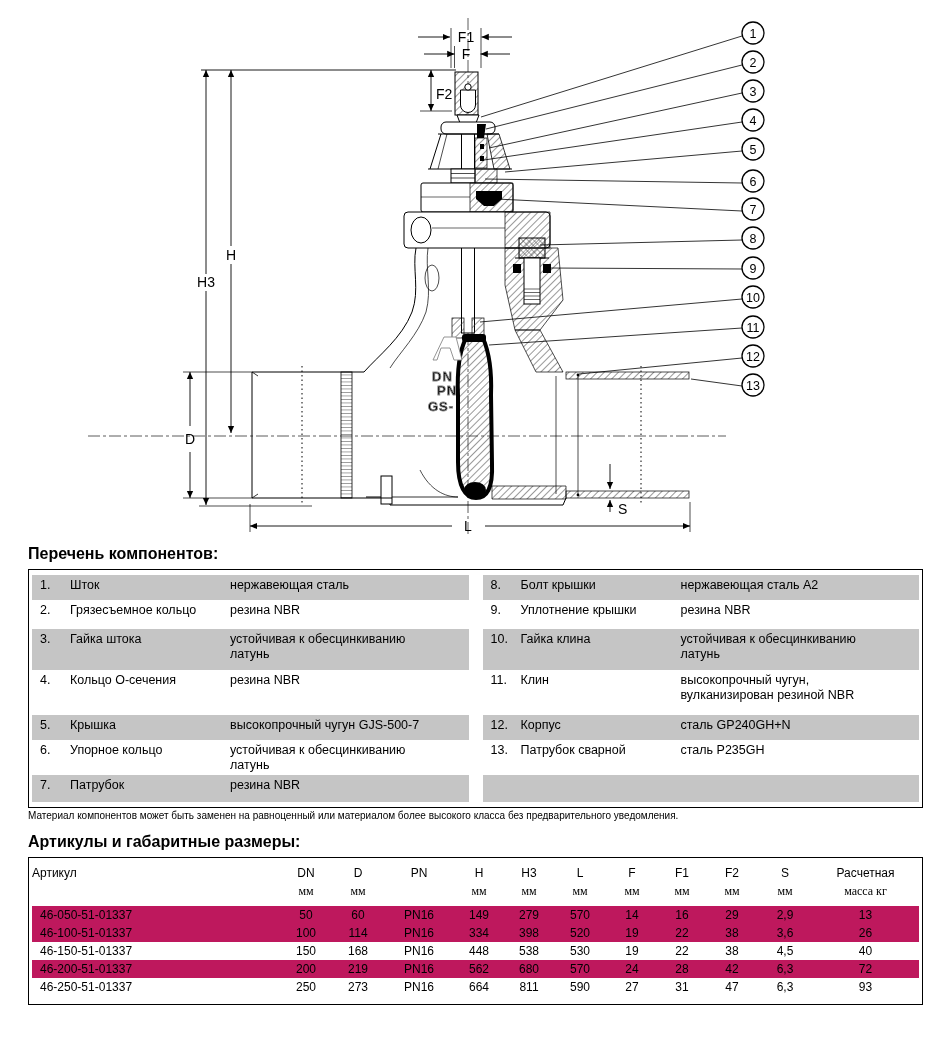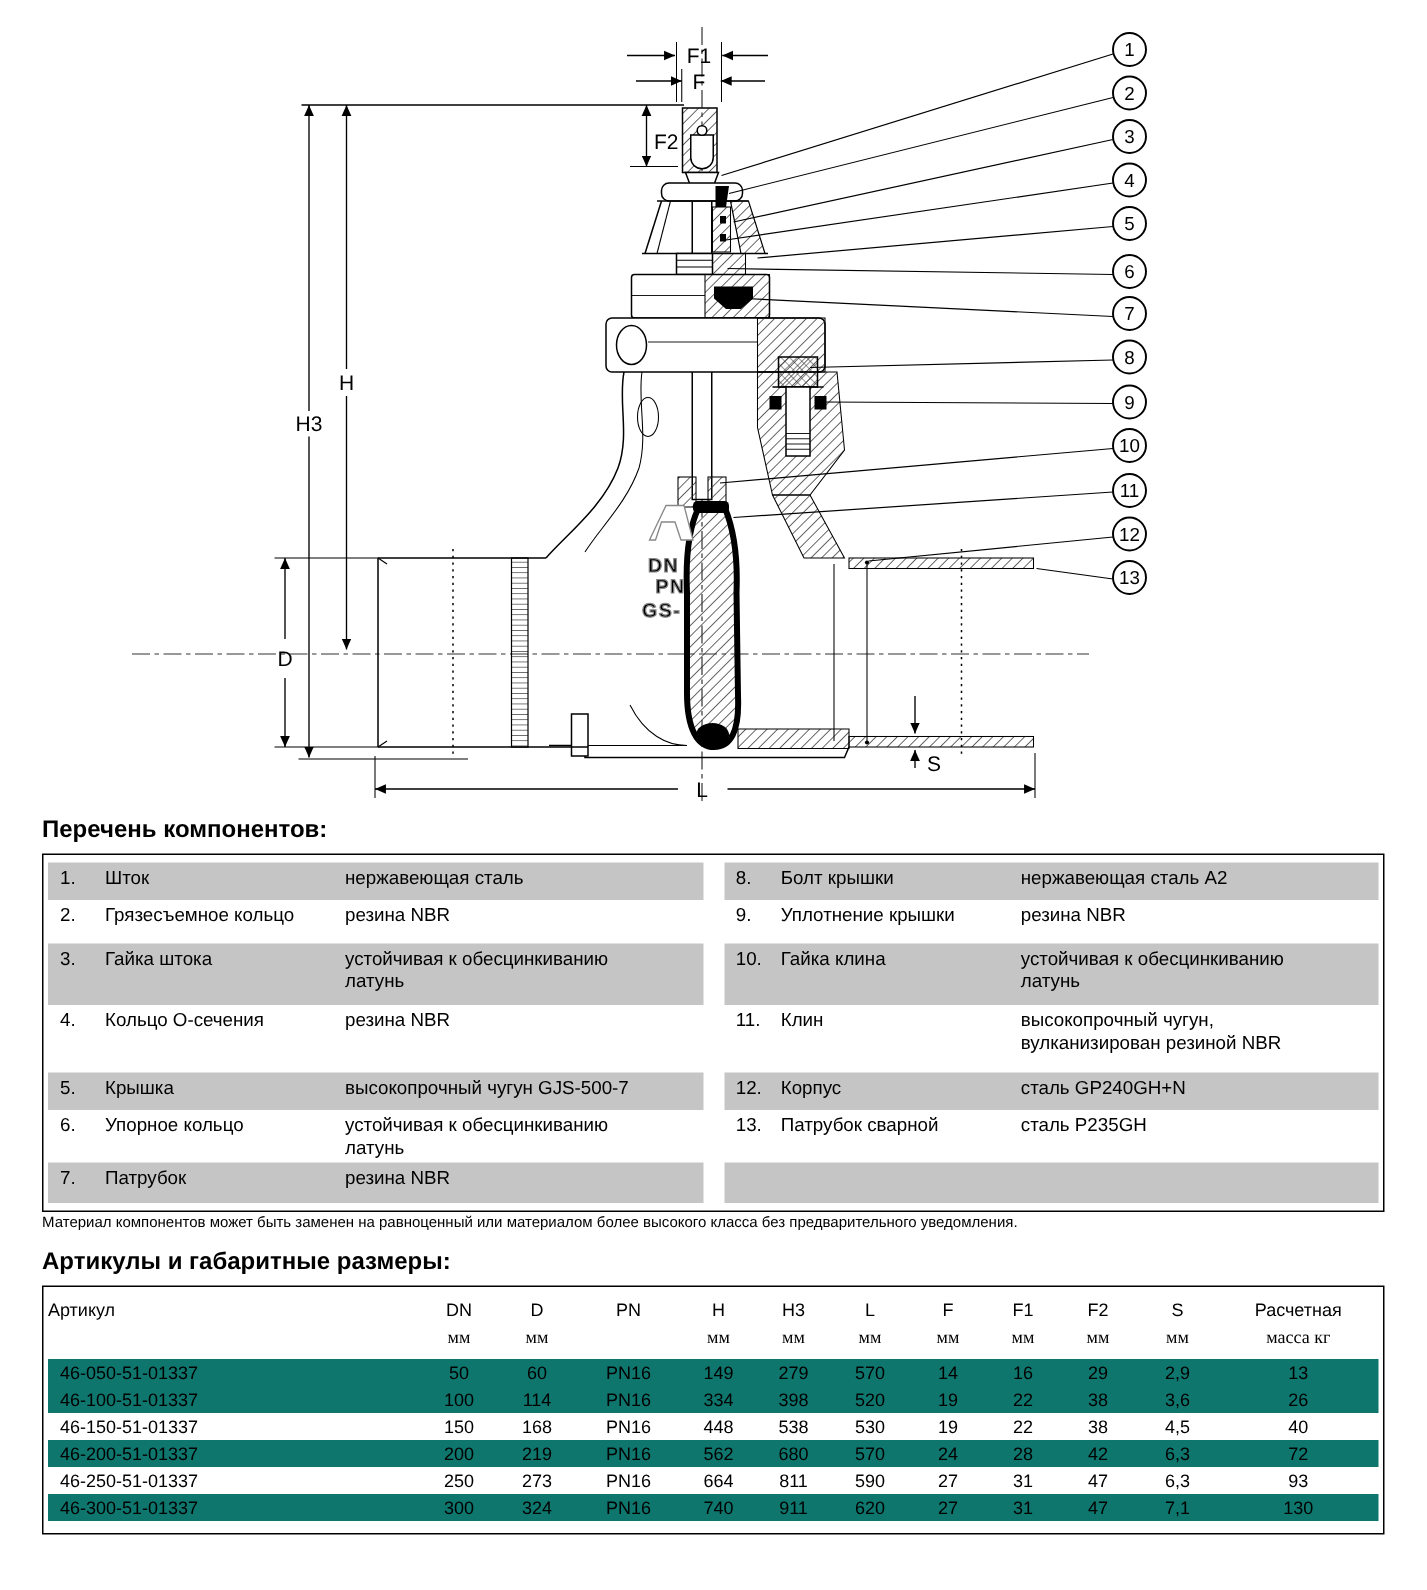--- a/index.html
+++ b/index.html
@@ -25,21 +25,21 @@
   .comp-col .crow:nth-child(7){min-height:22px;}
   .note{font-size:10px;margin:2px 0 12px 0;}
   
   .dims-box{border:1px solid #000;padding:4px 3px 8px 3px;margin-bottom:10px;}
   table.dims{width:100%;border-collapse:collapse;table-layout:fixed;font-size:12px;}
   table.dims th,table.dims td{font-weight:normal;text-align:center;padding:2px 0;white-space:nowrap;overflow:hidden;}
   table.dims th:first-child,table.dims td:first-child{text-align:left;padding-left:8px;}
   table.dims thead tr.hdr th{padding:4px 0 2px 0;}
   table.dims thead tr.units th{padding:2px 0 7px 0;font-family:Liberation Serif, serif;}
   table.dims tbody tr{height:18px;}
-  table.dims tbody tr.shaded{background:#0f766e;}
+  table.dims tbody tr.shaded{background:#be185d;}
 </style>
 </head>
 <body>
 
 <svg class="drawing" viewBox="0 0 951 545" xmlns="http://www.w3.org/2000/svg">
   <defs>
     <marker id="arr" viewBox="0 0 10 10" refX="9" refY="5" markerWidth="9" markerHeight="9" orient="auto-start-reverse">
       <path d="M0,1 L9,5 L0,9 z" fill="#000"></path>
     </marker>
     <pattern id="h1" patternUnits="userSpaceOnUse" width="5" height="5" patternTransform="rotate(45)">
@@ -488,30 +488,16 @@
             <td>664</td>
             <td>811</td>
             <td>590</td>
             <td>27</td>
             <td>31</td>
             <td>47</td>
             <td>6,3</td>
             <td>93</td>
           </tr>
 
-          <tr class="shaded">
-            <td>46-300-51-01337</td>
-            <td>300</td>
-            <td>324</td>
-            <td>PN16</td>
-            <td>740</td>
-            <td>911</td>
-            <td>620</td>
-            <td>27</td>
-            <td>31</td>
-            <td>47</td>
-            <td>7,1</td>
-            <td>130</td>
-          </tr>
         </tbody>
     </table>
   </div>
 </div>
 
 </body></html>

